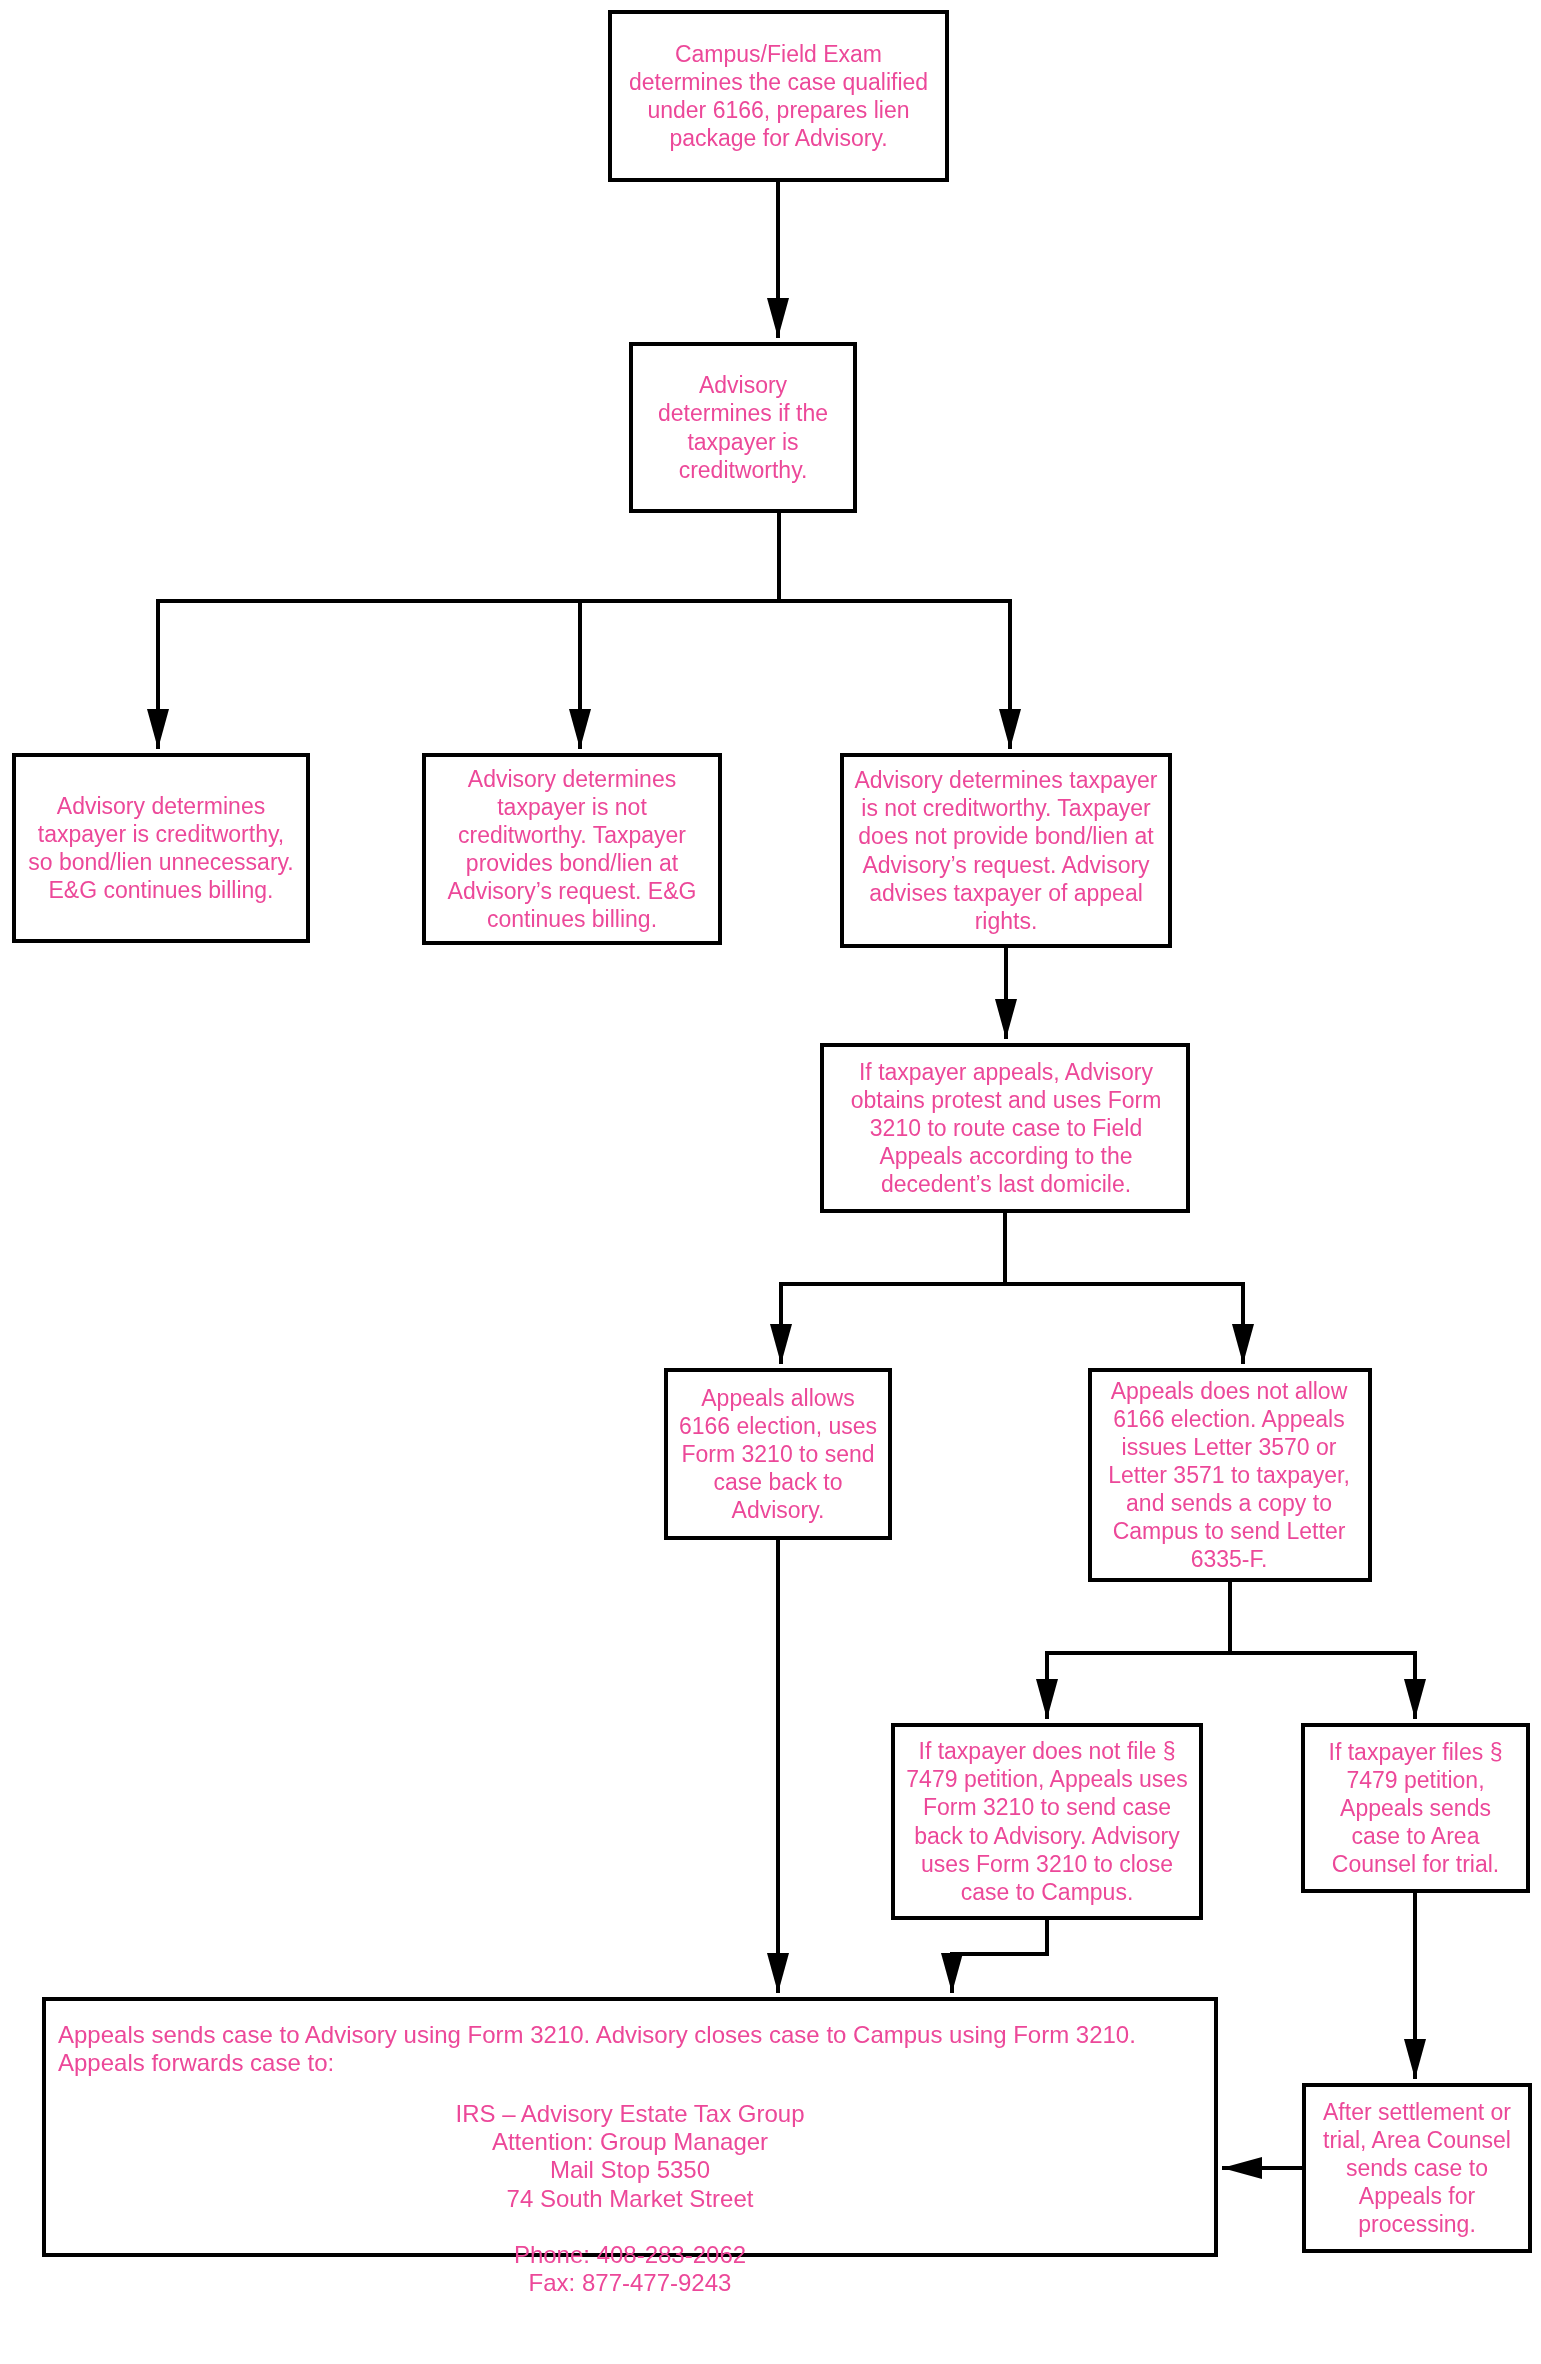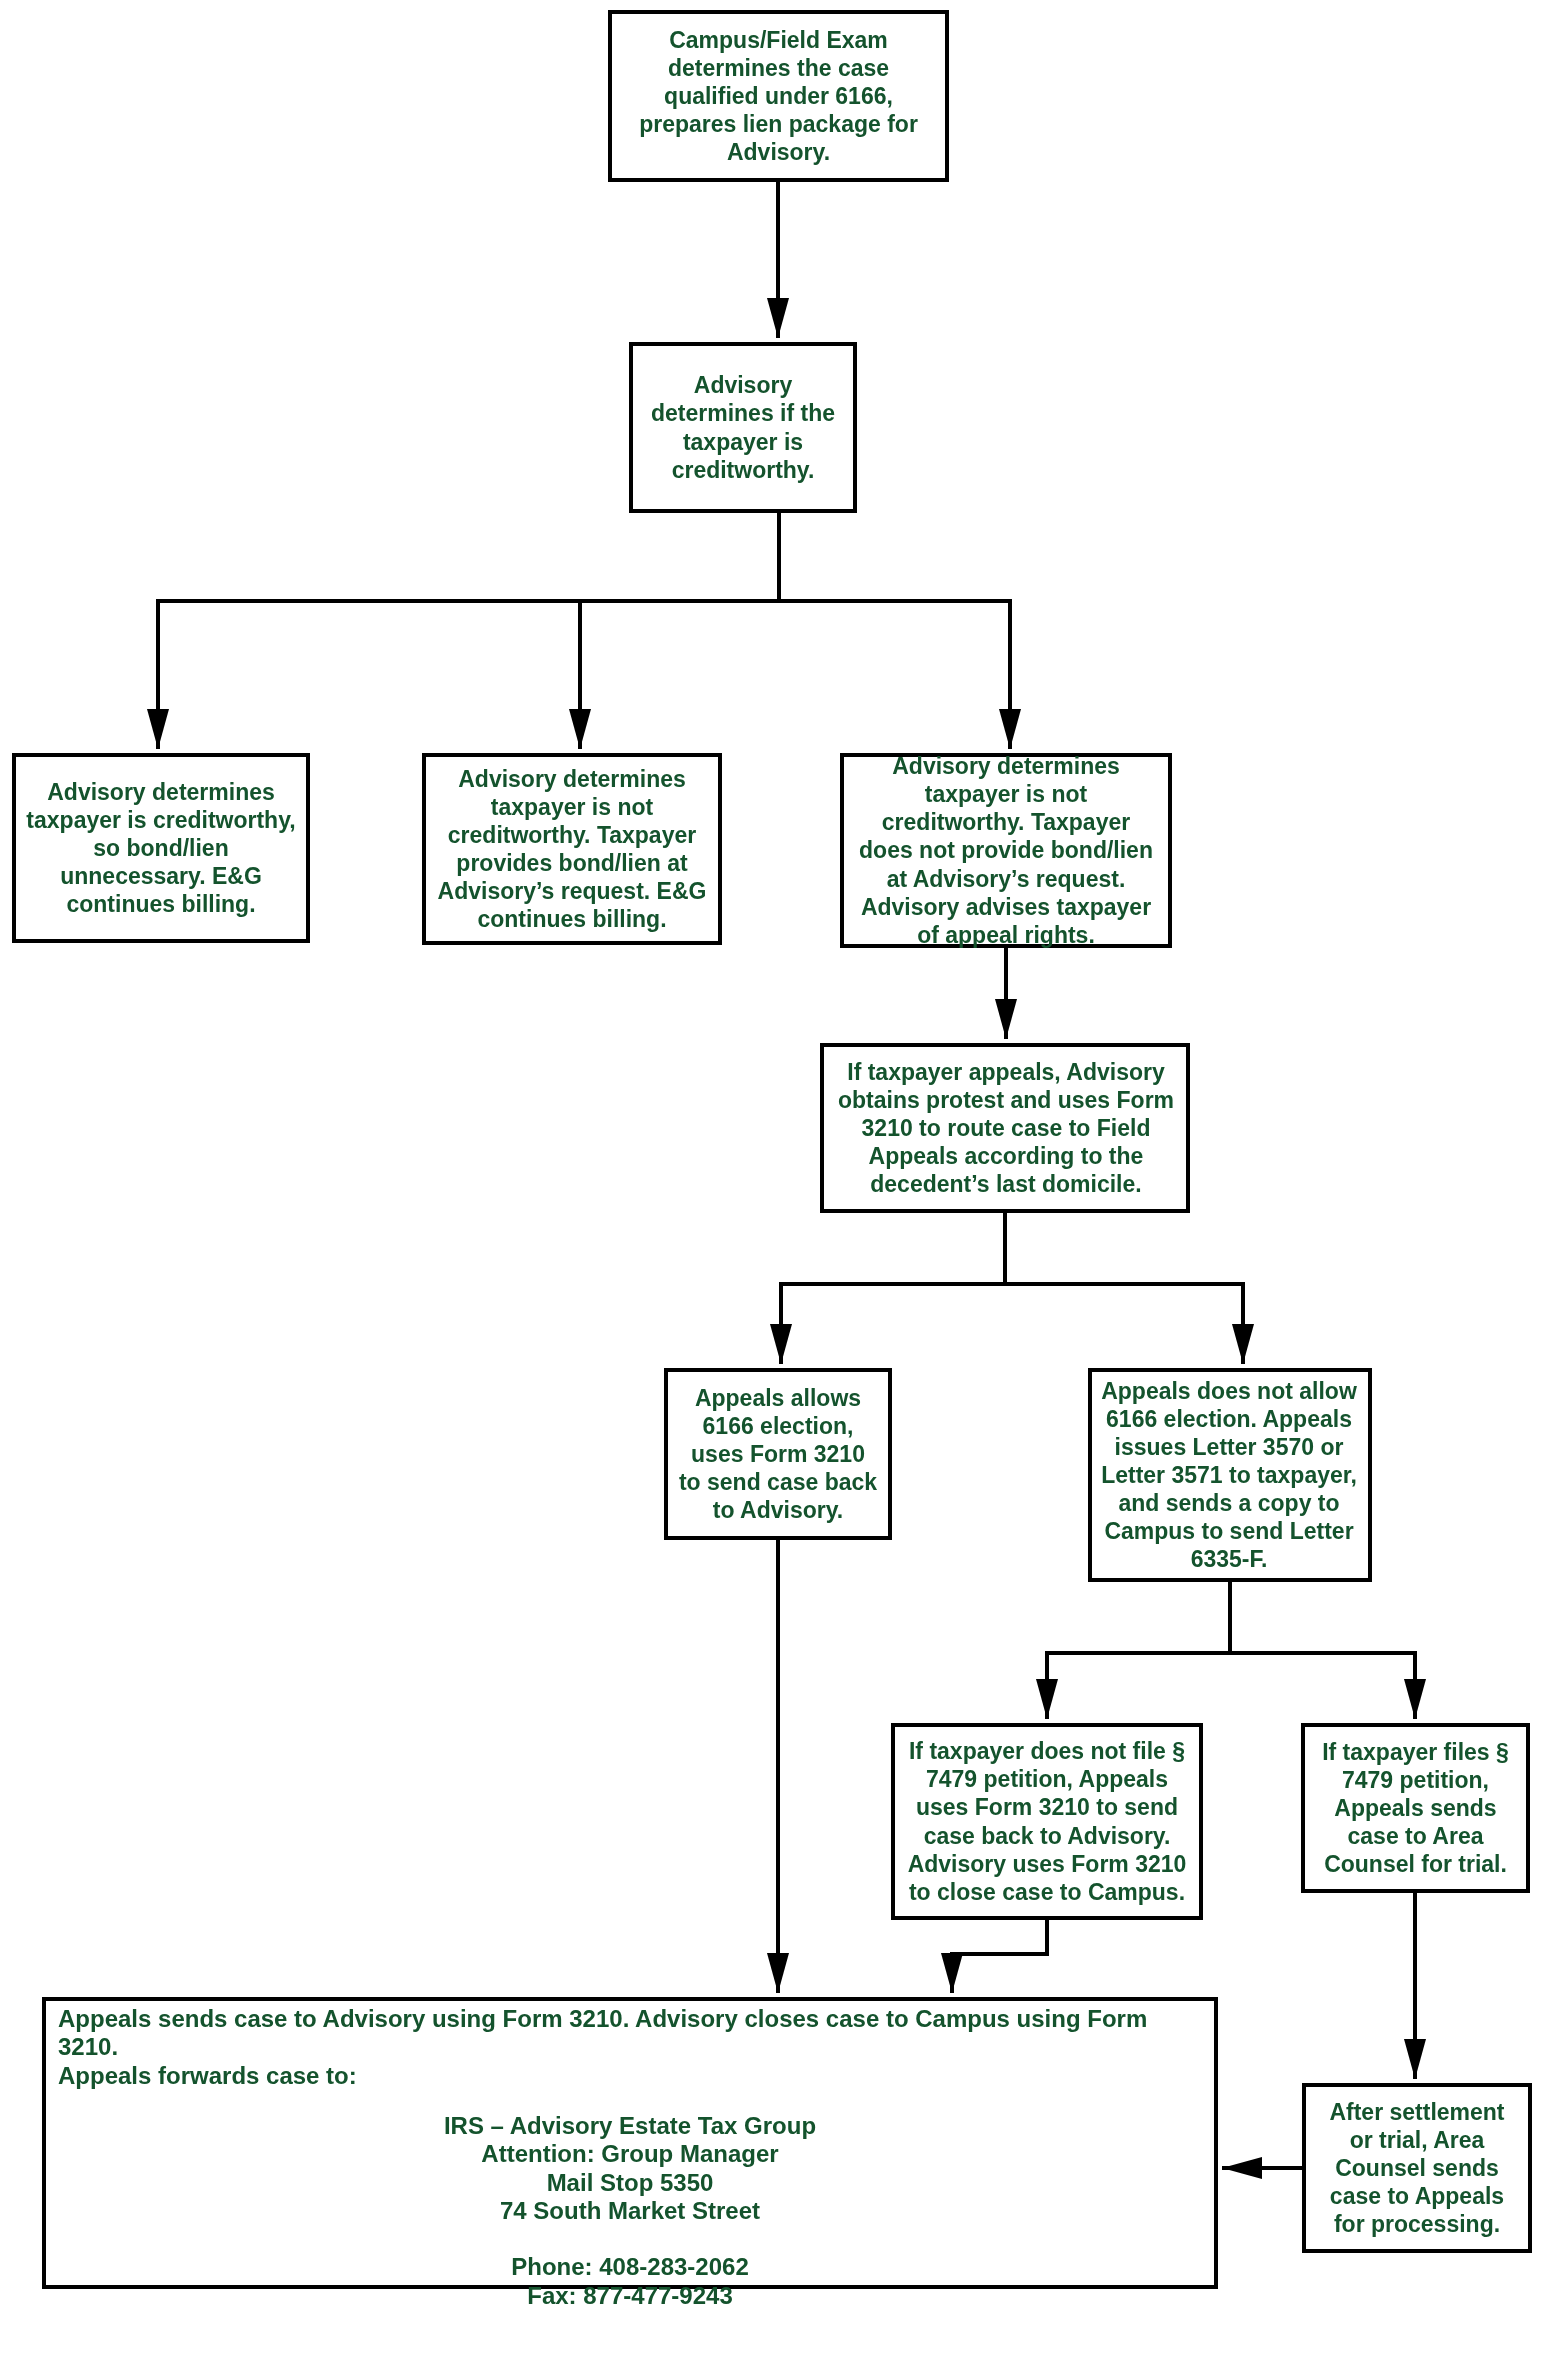--- a/index.html
+++ b/index.html
@@ -6,22 +6,21 @@
     margin: 0;
     padding: 0;
     background: #ffffff;
   }
   #canvas {
     position: relative;
     width: 1541px;
     height: 2364px;
     background: #ffffff;
     font-family: "Liberation Sans", sans-serif;
-    color: #14532d;
-    font-weight: bold;
+    color: #ec4899;
   }
   #wires {
     position: absolute;
     left: 0;
     top: 0;
     pointer-events: none;
   }
   .node {
     position: absolute;
     box-sizing: border-box;
@@ -41,26 +40,26 @@
   #box-creditworthy-yes   { left:   12px; top:  753px; width: 298px; height: 190px; }
   #box-bond-provided      { left:  422px; top:  753px; width: 300px; height: 192px; }
   #box-bond-not-provided  { left:  840px; top:  753px; width: 332px; height: 195px; }
   #box-taxpayer-appeals   { left:  820px; top: 1043px; width: 370px; height: 170px; padding-left: 12px; }
   #box-appeals-allows     { left:  664px; top: 1368px; width: 228px; height: 172px; }
   #box-appeals-disallows  { left: 1088px; top: 1368px; width: 284px; height: 214px; padding-left: 8px; }
   #box-no-petition        { left:  891px; top: 1723px; width: 312px; height: 197px; }
   #box-petition-filed     { left: 1301px; top: 1723px; width: 229px; height: 170px; }
   #box-after-settlement   { left: 1302px; top: 2083px; width: 230px; height: 170px; }
   #box-closing {
-    left: 42px; top: 1997px; width: 1176px; height: 292px;
+    left: 42px; top: 1997px; width: 1176px; height: 260px;
     display: block;
     text-align: left;
     font-size: 24px;
     line-height: 1.18;
-    padding: 4px 12px;
+    padding: 20px 12px;
   }
   #box-closing .intro div { white-space: pre-wrap; }
   #box-closing .addr {
     text-align: center;
     margin-top: 22px;
   }
   #box-closing .addr div { white-space: pre-wrap; }
   #box-closing .phone-block { margin-top: 28px; text-align: center; }
 </style>
 </head>

